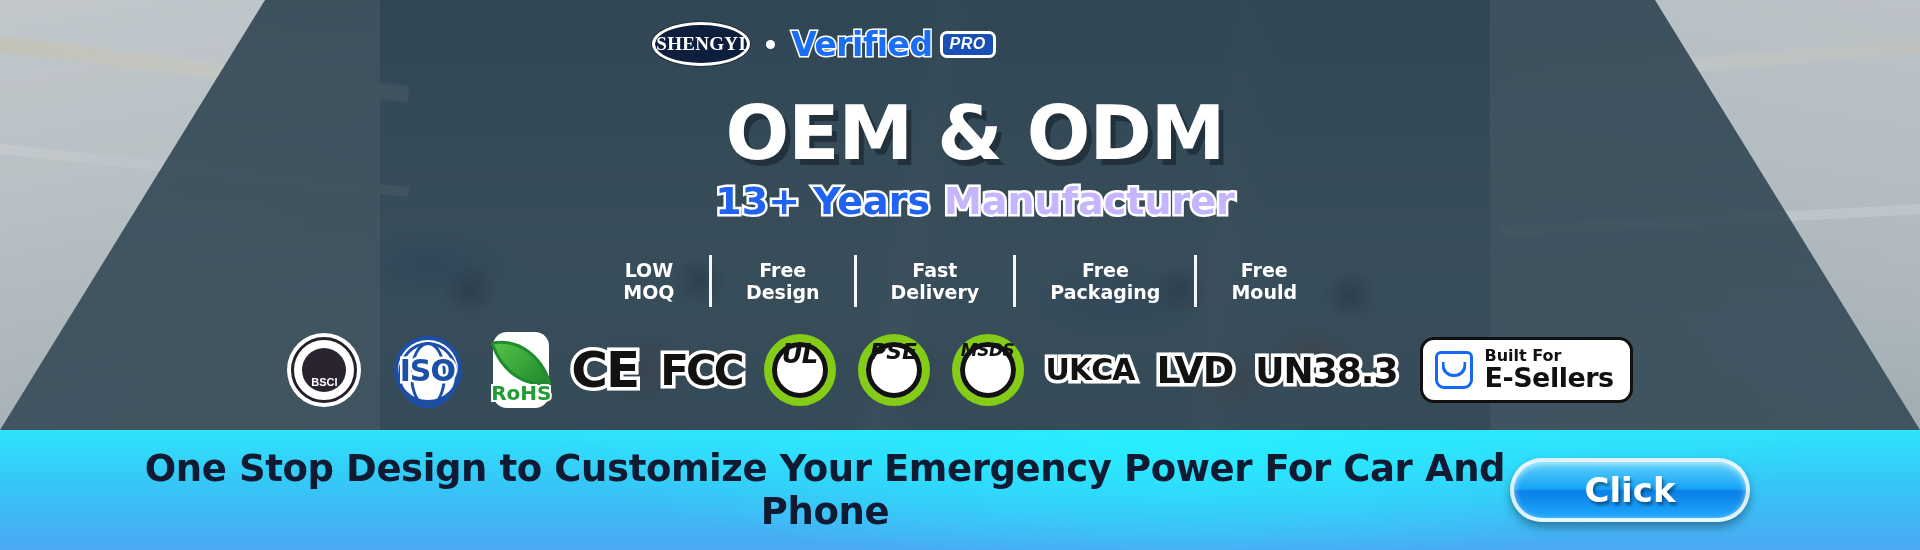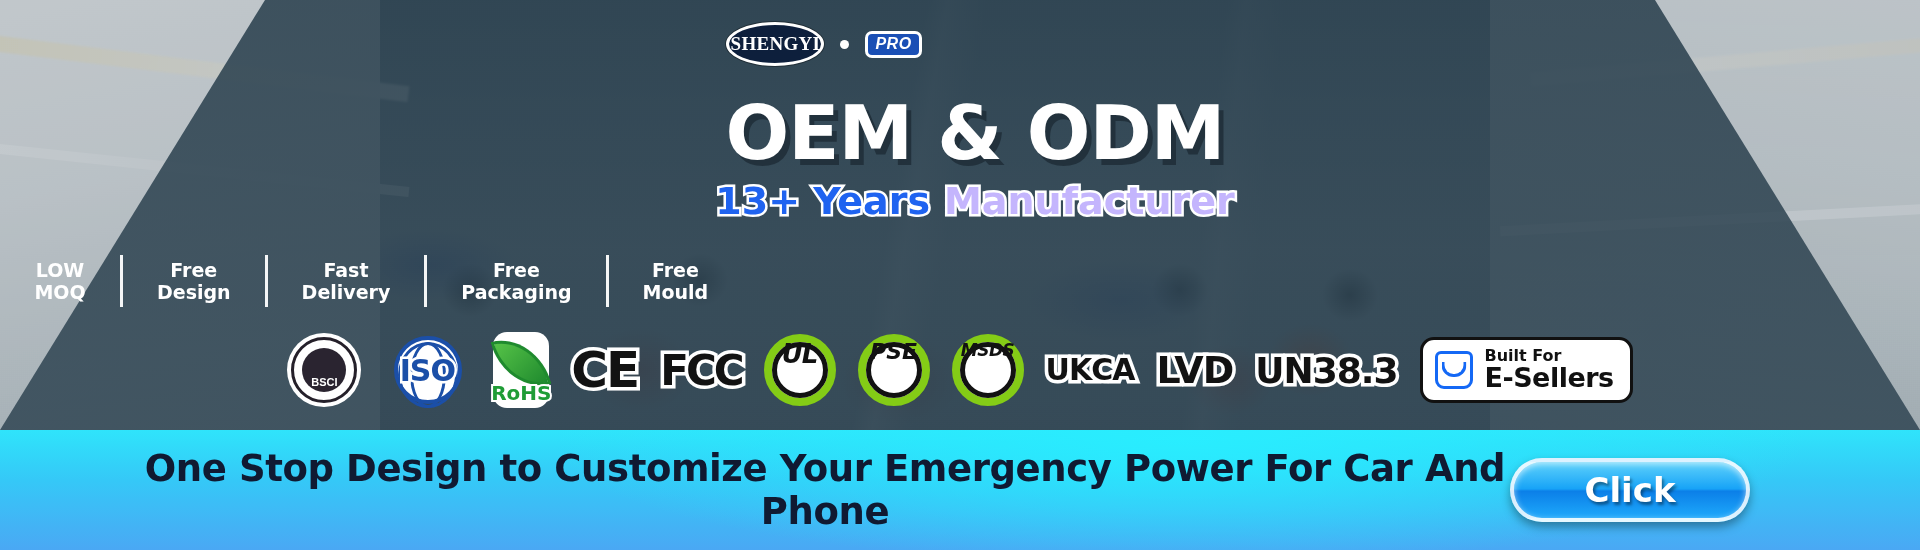--- a/index.html
+++ b/index.html
@@ -136,21 +136,21 @@
     font-family:"DejaVu Sans", sans-serif;
     font-size:38px; font-weight:700; line-height:1.1;
     color:#1f63f0; -webkit-text-stroke:5px #ffffff; paint-order:stroke fill;
   }
   .sub-years{ color:#1f63f0; }
   .sub-mfr{ color:#c4b5fd; margin-left:14px; }
 
   
   .features{
     position:absolute; top:255px; left:0; width:1920px;
-    display:flex; align-items:center; justify-content:flex-start; z-index:6;
+    display:flex; align-items:center; justify-content:center; z-index:6;
   }
   .feature{
     color:#ffffff; text-align:center; line-height:1.18;
     font-family:"DejaVu Sans", sans-serif;
     font-size:19px; font-weight:700;
     padding:0 34px; min-width:120px;
   }
   .divider{
     width:3px; height:52px; background:#ffffff; opacity:.95;
   }
@@ -310,20 +310,21 @@
   </div>
   <div class="overlay-wash"></div>
   <div class="overlay-core"></div>
 
   <div class="logo-row">
     <div class="shengyi-badge">
       <span>SHENGYI</span>
     </div>
     <span class="logo-dot"></span>
     <div class="verified-wrap">
+      <span class="verified-text">Verified</span>
       <span class="pro-chip">PRO</span>
     </div>
   </div>
 
   <div class="headline-block">
     <div class="headline">OEM &amp; ODM</div>
     <div class="subheadline">
       <span class="sub-years">13+ Years</span><span class="sub-mfr">Manufacturer</span>
     </div>
   </div>

